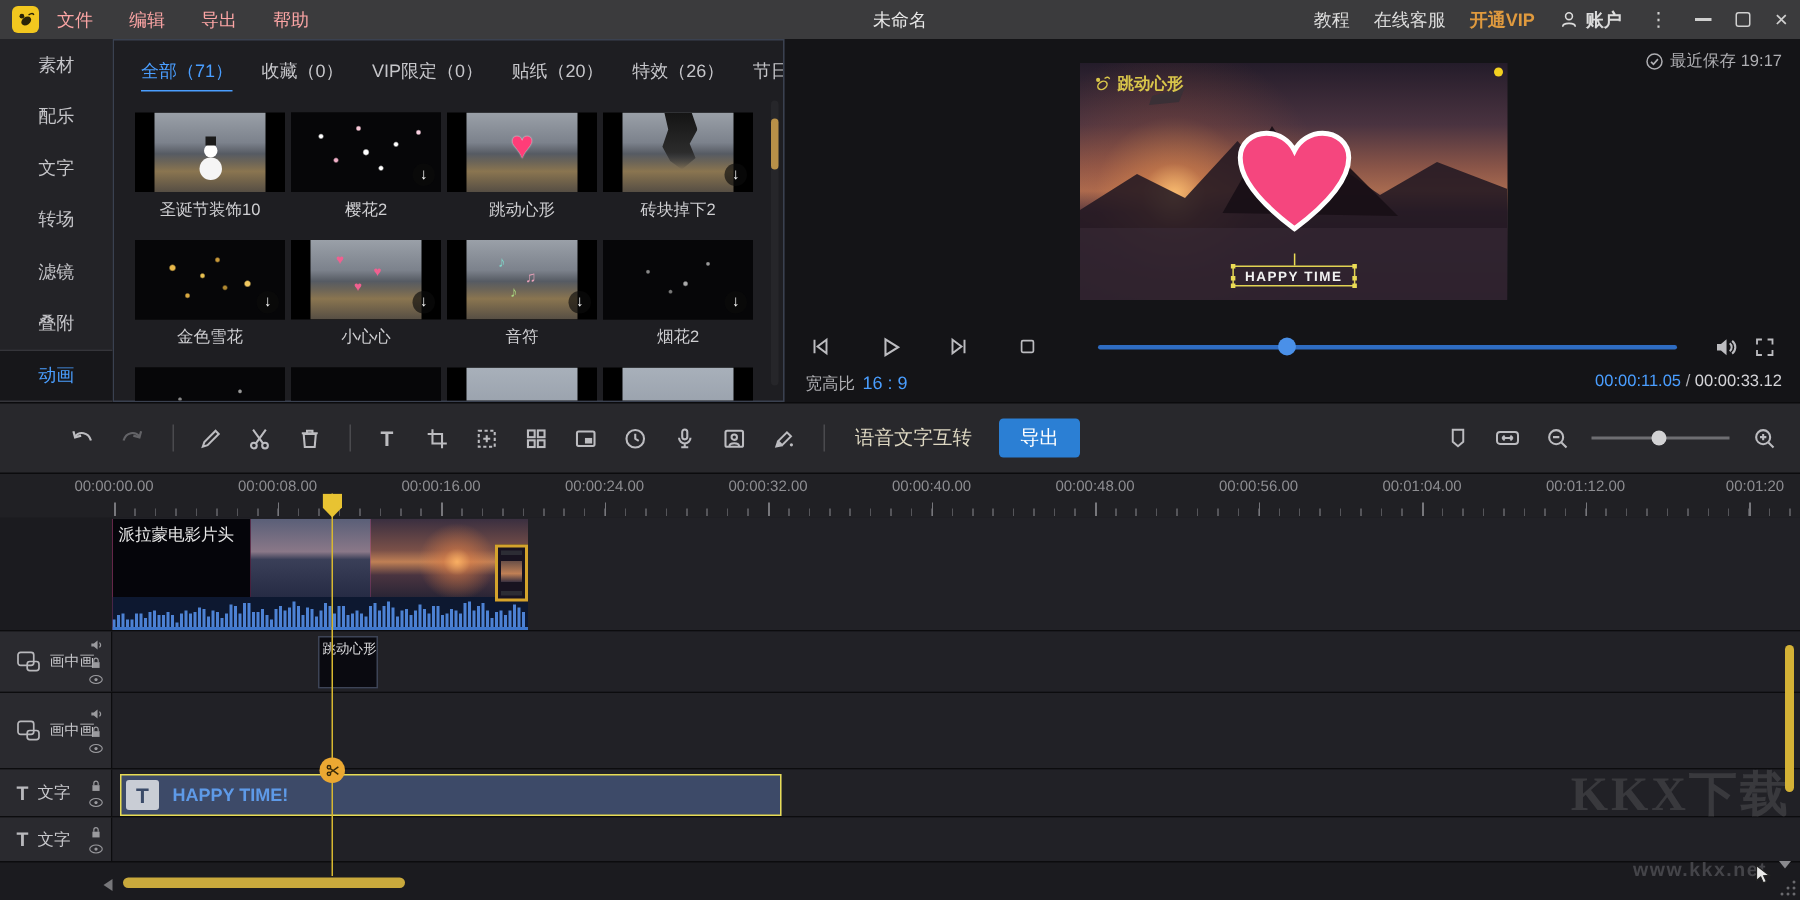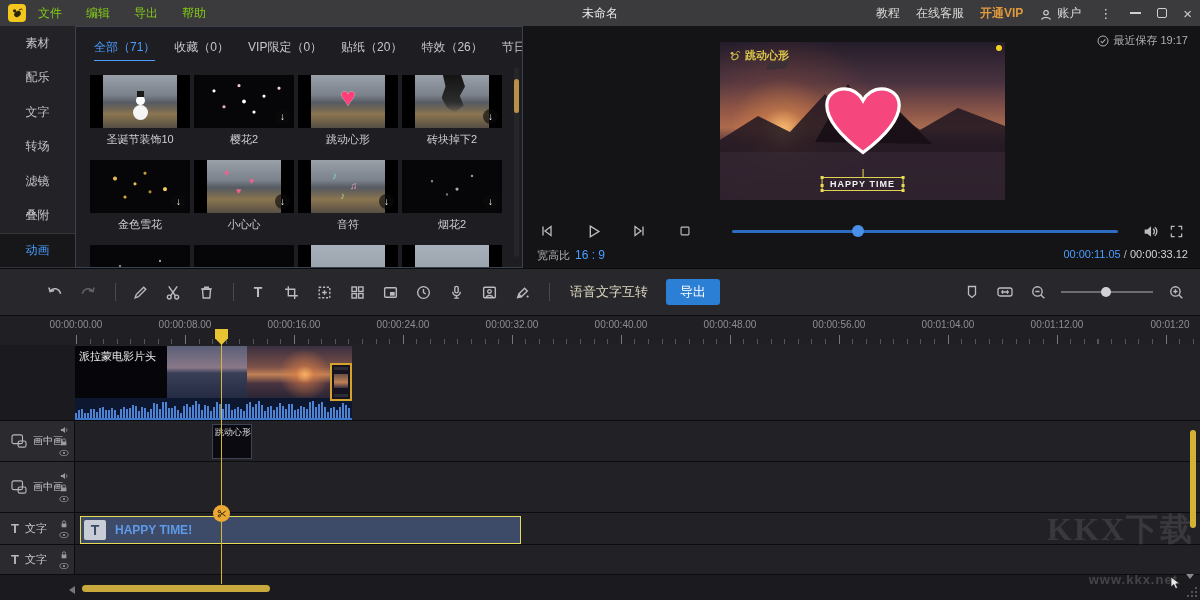--- a/index.html
+++ b/index.html
@@ -2,26 +2,26 @@
 <html><head>
 <meta charset="utf-8">
 <style>
   * { margin:0; padding:0; box-sizing:border-box; font-family:"Liberation Sans","DejaVu Sans",sans-serif; }
   html,body { width:1200px; height:600px; overflow:hidden; background:#1b1b1e; cursor:default; }
   .app { position:relative; width:1200px; height:600px; background:#1b1b1e; color:#ddd; }
 
   
   .titlebar { position:absolute; left:0; top:0; width:1200px; height:26px; background:#3b3b3d; display:flex; align-items:center; z-index:30; }
   .logo { width:18px; height:18px; margin:0 12px 0 8px; background:#f2c71f; border-radius:4px; display:flex; align-items:center; justify-content:center; }
-  .menu { display:flex; gap:24px; font-size:12px; color:#84cc16; }
+  .menu { display:flex; gap:24px; font-size:12px; color:#fca5a5; }
   .menu span { cursor:pointer; }
   .tb-title { position:absolute; left:0; right:0; text-align:center; font-size:12px; color:#e8e8e8; pointer-events:none; }
   .tb-right { position:absolute; right:8px; top:0; height:26px; display:flex; align-items:center; gap:16px; font-size:12px; color:#dcdcdc; }
   .tb-right .vip { color:#e09a3e; font-weight:bold; }
-  .acct { display:flex; align-items:flex-end; gap:4px; }
+  .acct { display:flex; align-items:center; gap:4px;font-weight:bold; }
   .kebab { color:#cfcfcf; font-size:13px; letter-spacing:0; padding:0 2px; }
   .win-min { width:11px; height:2px; background:#cfcfcf; }
   .win-max { width:10px; height:10px; border:1.5px solid #cfcfcf; border-radius:2px; }
   .win-close { font-size:15px; color:#cfcfcf; line-height:1; }
 
   
   .sidebar { position:absolute; left:0; top:26px; width:75px; height:242px; background:#232327; z-index:5; }
   .side-item { height:34.5px; display:flex; align-items:center; justify-content:center; font-size:12px; color:#c4c4c8; cursor:pointer; }
   .side-item.active { color:#4a9eff; background:#17171a; border-top:1px solid #35353a; border-bottom:1px solid #35353a; }
 

